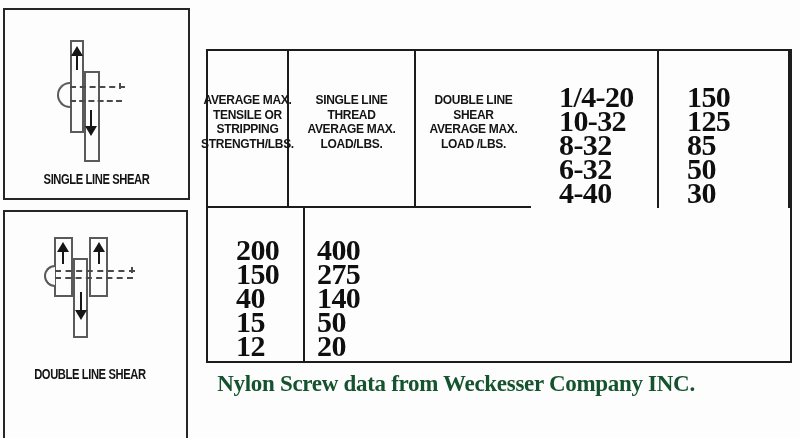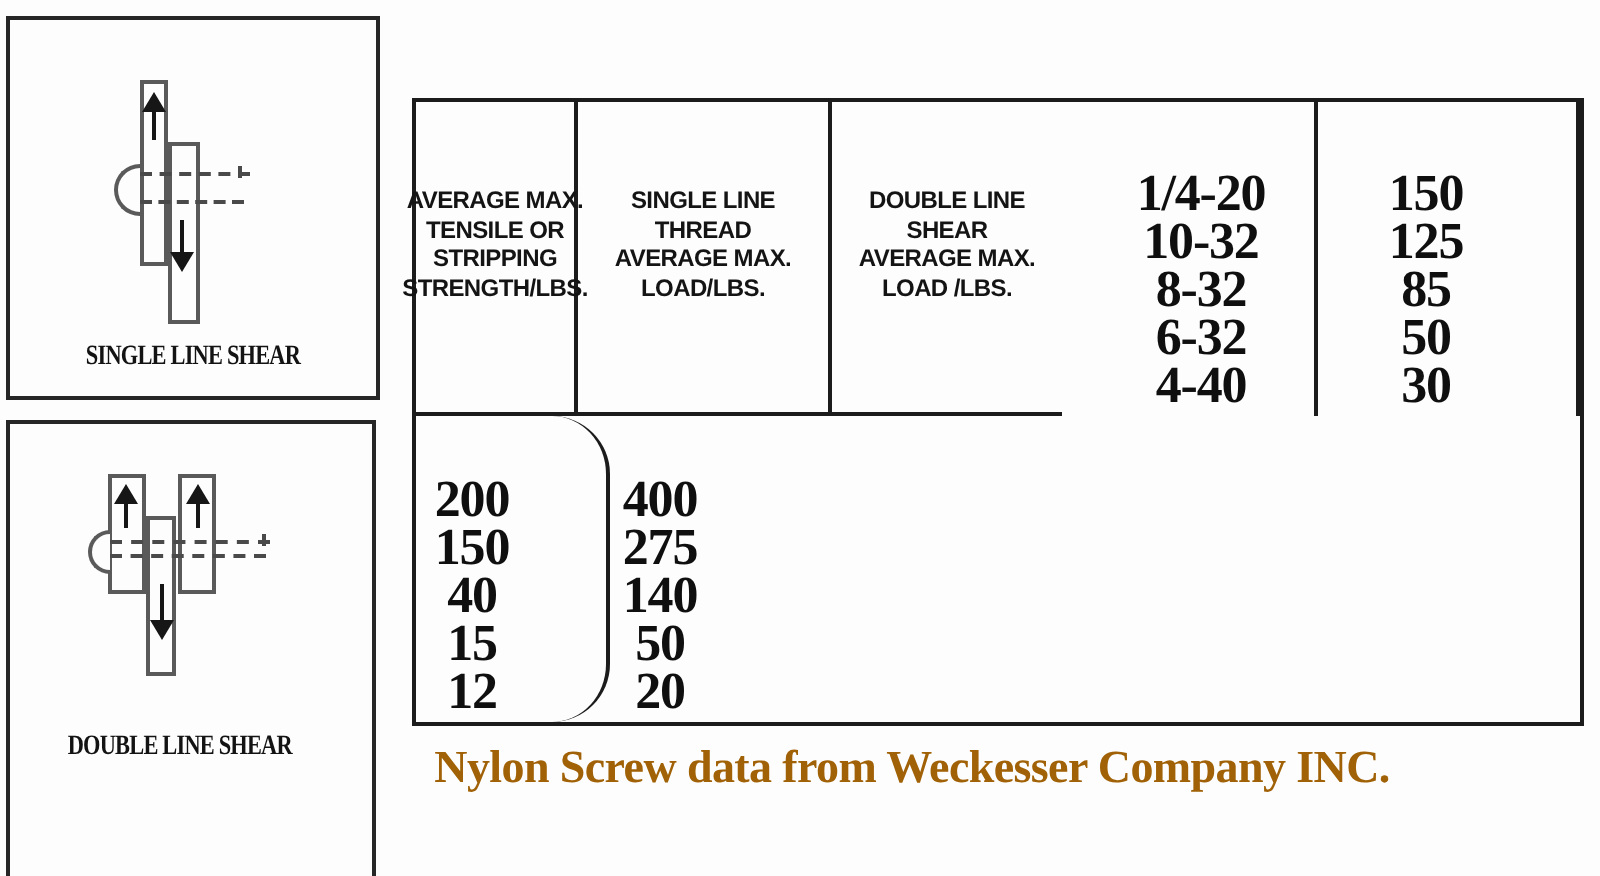--- a/index.html
+++ b/index.html
@@ -1,20 +1,20 @@
 <!DOCTYPE html>
 <html><head>
 <meta charset="utf-8">
 <style>
   html,body { margin:0; padding:0; }
   body {
     width:800px; height:438px; position:relative; overflow:hidden;
     background:#fdfdfd; font-family:"Liberation Sans", sans-serif; color:#141414;
   }
-  .panel { position:absolute; border:2px solid #262626; background:#fdfdfd; box-sizing:border-box;font-family:Liberation Serif, serif; }
+  .panel { position:absolute; border:2px solid #262626; background:#fdfdfd; box-sizing:border-box; }
   #panel-single { left:3px; top:8px;  width:187px; height:192px; }
   #panel-double { left:3px; top:210px; width:185px; height:232px; border-bottom:none; }
 
   .plate { position:absolute; border:2px solid #5a5a5a; background:#fdfdfd; box-sizing:border-box; }
   .dash  { position:absolute; border-top:2px dashed #4a4a4a; height:0; }
   .tick  { position:absolute; width:2px; height:6px; background:#4a4a4a; }
   .screw-head {
     position:absolute; border:2px solid #5a5a5a; border-right:none;
     border-radius:999px 0 0 999px; background:#fdfdfd; box-sizing:border-box;
   }
@@ -37,34 +37,34 @@
   .th {
     border-right:2px solid #1c1c1c; border-bottom:2px solid #1c1c1c;
     display:flex; justify-content:center; align-items:flex-start; padding-top:42px;
     font-size:12px; font-weight:bold; line-height:14.5px; letter-spacing:-0.3px;
     text-align:center; white-space:pre-line;
   }
   .th.first { padding-top:72px; }
   .th.last, .td.last { border-right:none; }
   .td {
     border-right:2px solid #1c1c1c;
-    display:flex; flex-direction:column; justify-content:flex-end; align-items:center;
+    display:flex; flex-direction:column; justify-content:flex-end; align-items:flex-start;
     padding-bottom:3px; font-family:"Liberation Serif", serif; font-weight:bold;
-    font-size:26px; line-height:24px; letter-spacing:-0.6px; white-space:nowrap; color:#0f0f0f;padding-left:28px;
+    font-size:30px; line-height:24px; letter-spacing:-0.6px; white-space:nowrap; color:#0f0f0f;padding-left:28px;
   }
   .td.c0 { padding-right:15px; }
   .td.c1 { padding-right:49px; }
   .td.c2 { padding-right:36px; }
-  .td.c3 { padding-right:67px;border-radius:29px; }
+  .td.c3 { padding-right:67px; }
   .td.c4 { padding-right:73px; }
 
   #caption {
     position:absolute; left:206px; top:369px; width:500px; text-align:center;
     font-family:"Liberation Serif", serif; font-weight:bold; font-size:23px;
-    line-height:30px; letter-spacing:-0.3px; color:#a16207;
+    line-height:30px; letter-spacing:-0.3px; color:#14532d;
   }
 </style>
 </head>
 <body>
 
 <div class="panel" id="panel-single">
   <div class="plate" style="left:65px; top:30px; width:14px; height:93px;"></div>
   <div class="plate" style="left:79px; top:61px; width:16px; height:91px;"></div>
 
   <div class="arrow" style="left:66px; top:36px; width:12px; height:24px;">

